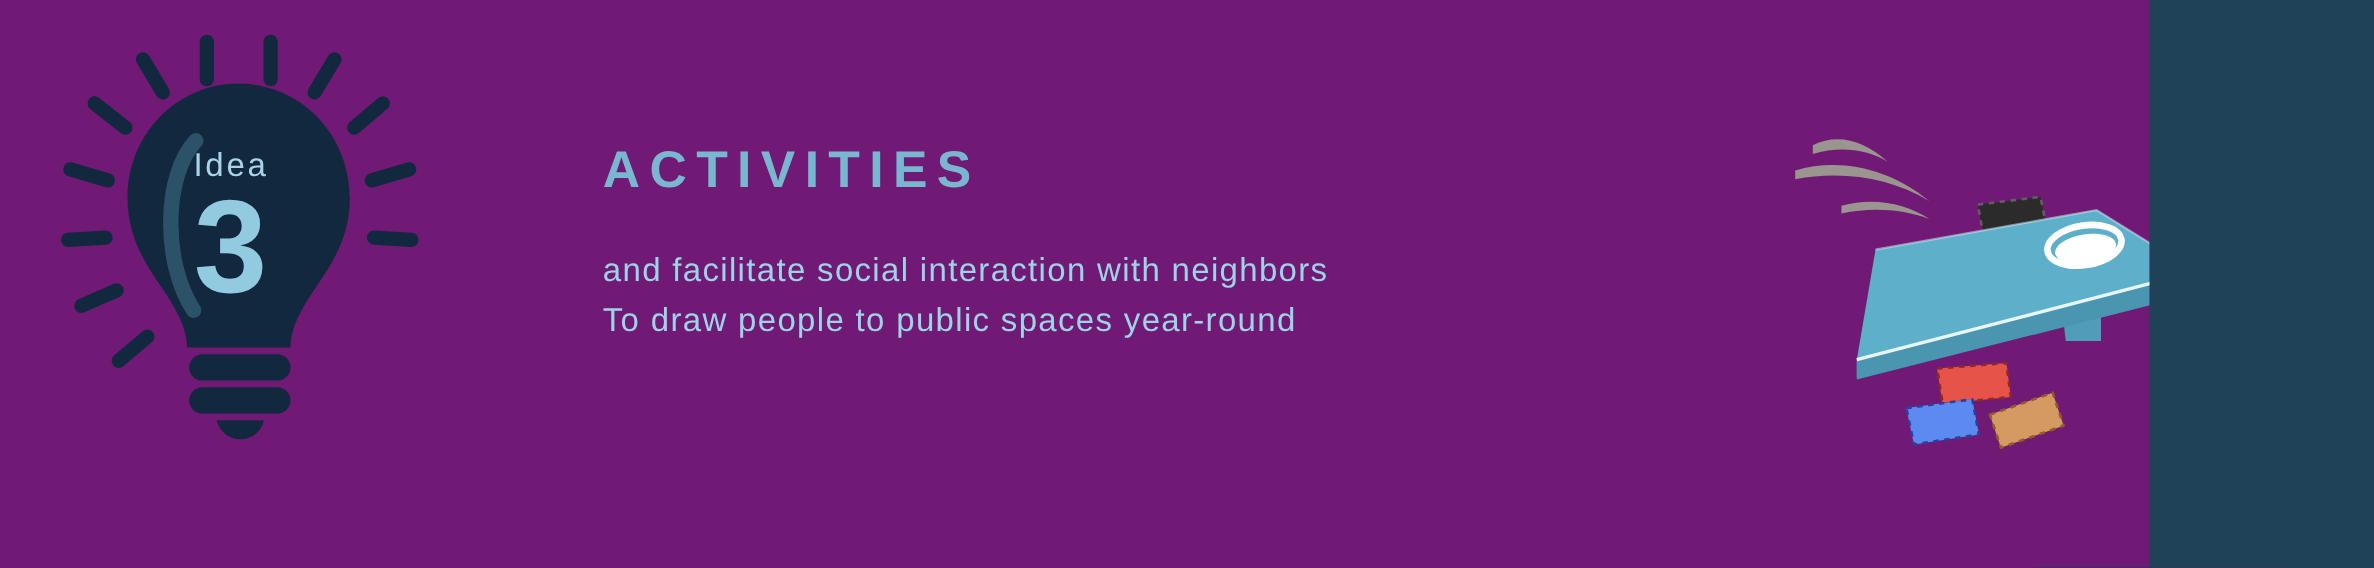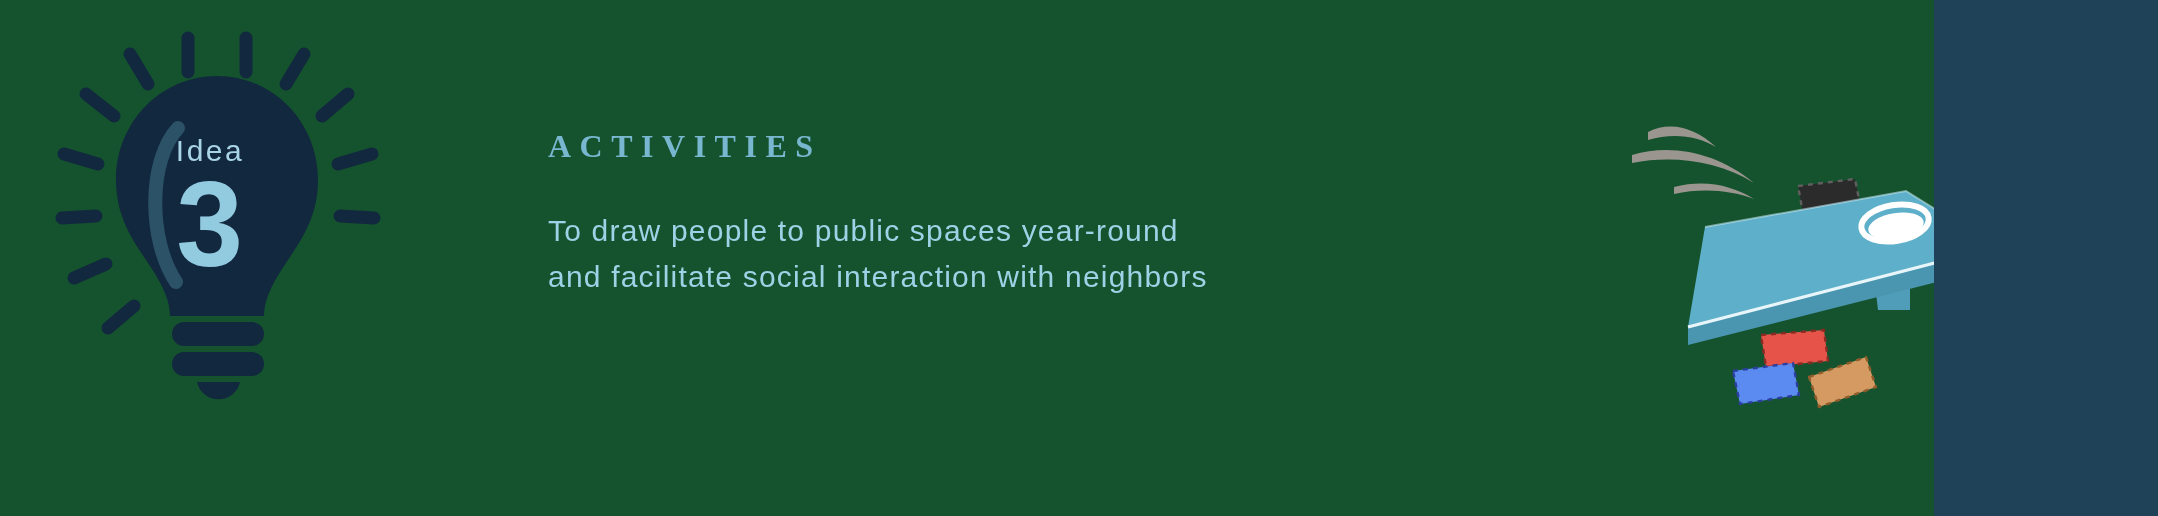--- a/index.html
+++ b/index.html
@@ -9,22 +9,23 @@
     background: #1f4259;
   }
   body {
     font-family: "Liberation Sans", "DejaVu Sans", sans-serif;
   }
 
   .banner {
     position: relative;
     width: 1934px;
     height: 516px;
-    background: #14532d;
+    background: #701a75;
     overflow: hidden;
+    padding-left: 20px;
   }
 
   
   .bulb-wrap {
     position: absolute;
     left: 60px;
     top: 10px;
     width: 300px;
     height: 370px;
   }
@@ -63,27 +64,26 @@
   }
 
   
   .text-block {
     position: absolute;
     left: 548px;
     top: 130px;
   }
   .heading {
     color: #79b7d0;
-    font-size: 32px;
+    font-size: 47px;
     font-weight: 700;
     letter-spacing: 8.5px;
     line-height: 1;
     margin: 0 0 46px 0;
     white-space: nowrap;
-    font-family: Liberation Serif, serif;
   }
   .body-line {
     color: #9ed2e6;
     font-size: 30px;
     font-weight: 400;
     letter-spacing: 1.2px;
     line-height: 1.52;
     white-space: nowrap;
   }
 
@@ -145,22 +145,22 @@
         <path d="M137 372 L 180 372 A 22 22 0 0 1 137 372 Z"></path>
       </g>
     </svg>
 
     <div class="bulb-label">Idea</div>
     <div class="bulb-number">3</div>
   </div>
 
   <div class="text-block">
     <div class="heading">ACTIVITIES</div>
+    <div class="body-line">and facilitate social interaction with neighbors</div>
     <div class="body-line">To draw people to public spaces year-round</div>
-    <div class="body-line">and facilitate social interaction with neighbors</div>
   </div>
 
   <div class="illus">
     <svg viewBox="0 0 430 340" xmlns="http://www.w3.org/2000/svg" aria-hidden="true">
 
       <g fill="#9a958e">
         <path d="M18 37 C 40 26 64 32 86 52 C 66 40 42 38 18 45 Z"></path>
         <path d="M2 60 C 42 48 88 58 124 88 C 88 66 44 60 2 68 Z"></path>
         <path d="M44 92 C 74 84 102 90 124 104 C 100 95 72 93 44 99 Z"></path>
       </g>

